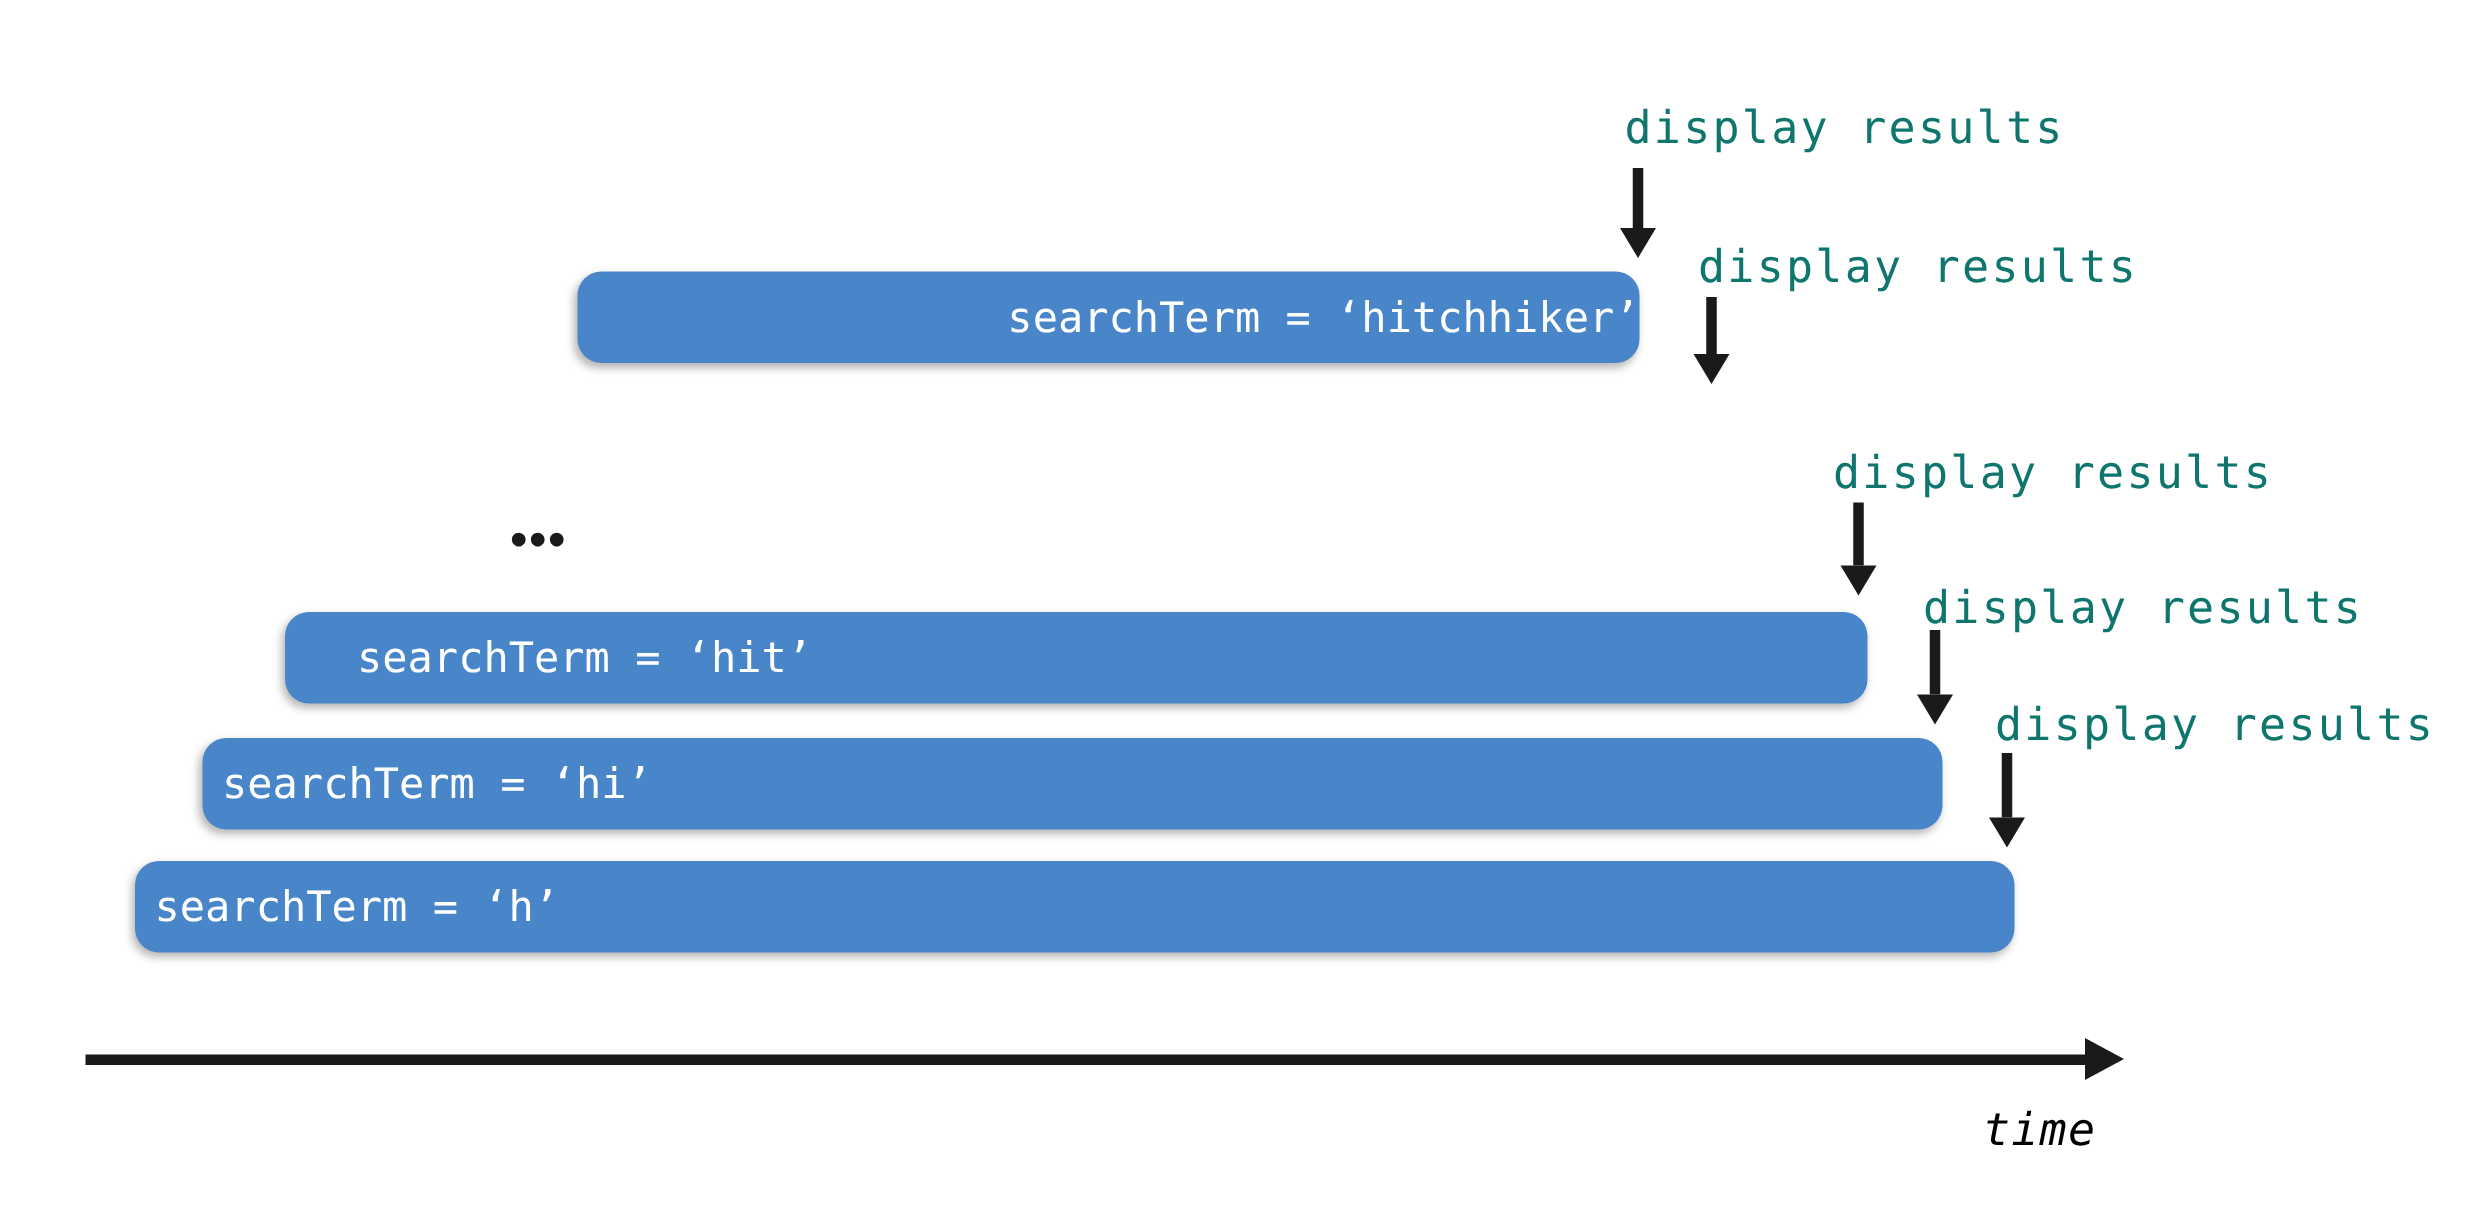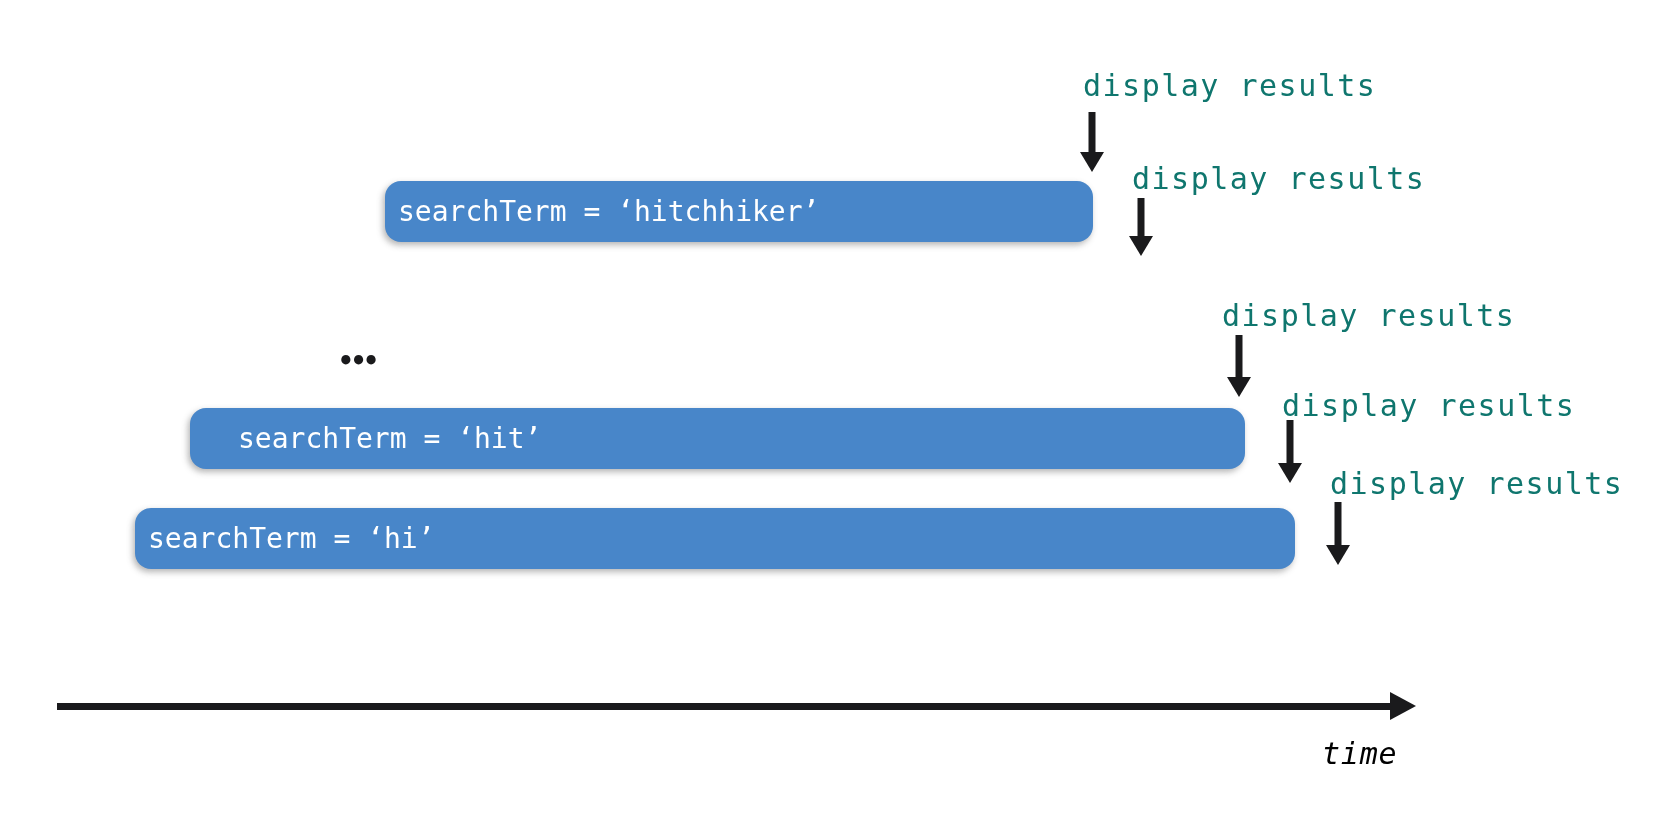--- a/index.html
+++ b/index.html
@@ -150,35 +150,38 @@
     <span class="shaft"></span>
     <span class="head"></span>
   </div>
 
   <div class="annot-label" style="left:1330px; top:468px;">display results</div>
   <div class="down-arrow" style="left:1326px; top:502px; height:63px;">
     <span class="shaft"></span>
     <span class="head"></span>
   </div>
 
-  <div class="bar" style="left:385px; top:181px; width:708px;">
+  <div class="bar" style="left:385px; top:181px; width:708px;justify-content:flex-end;">
     <span class="bar-label">searchTerm = ‘hitchhiker’</span>
   </div>
 
 
   <div class="ellipsis">•••</div>
 
   <div class="bar" style="left:190px; top:408px; width:1055px;padding-left:48px;">
     <span class="bar-label">searchTerm = ‘hit’</span>
   </div>
 
-  <div class="bar" style="left:135px; top:492px; width:1160px;margin-top:16px;">
+  <div class="bar" style="left:135px; top:492px; width:1160px;">
     <span class="bar-label">searchTerm = ‘hi’</span>
   </div>
 
+  <div class="bar" style="left:90px; top:574px; width:1253px;">
+    <span class="bar-label">searchTerm = ‘h’</span>
+  </div>
 
   <div class="time-axis">
     <span class="axis-line"></span>
     <span class="axis-head"></span>
   </div>
   <div class="time-label">time</div>
 
 </div>
 
 </body></html>

